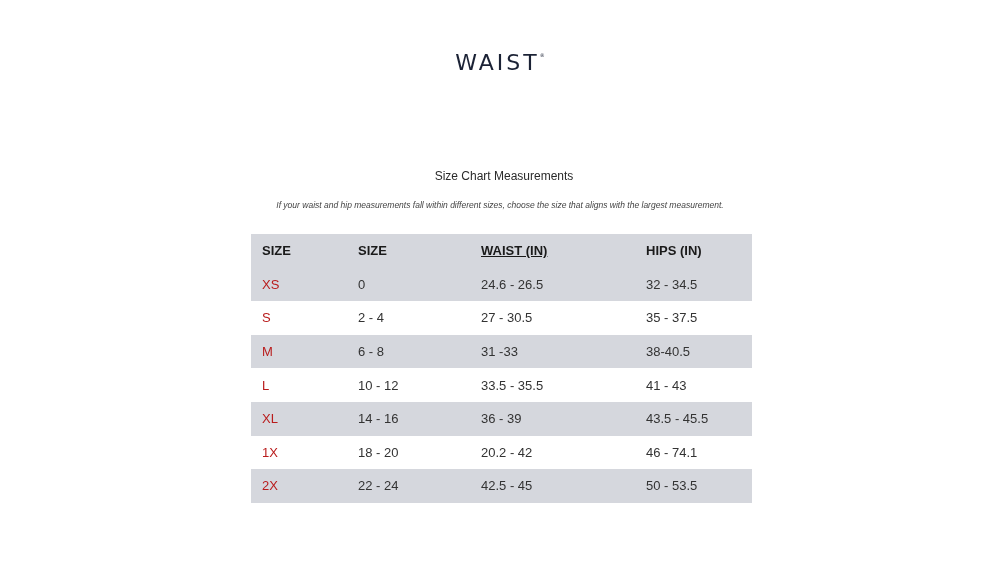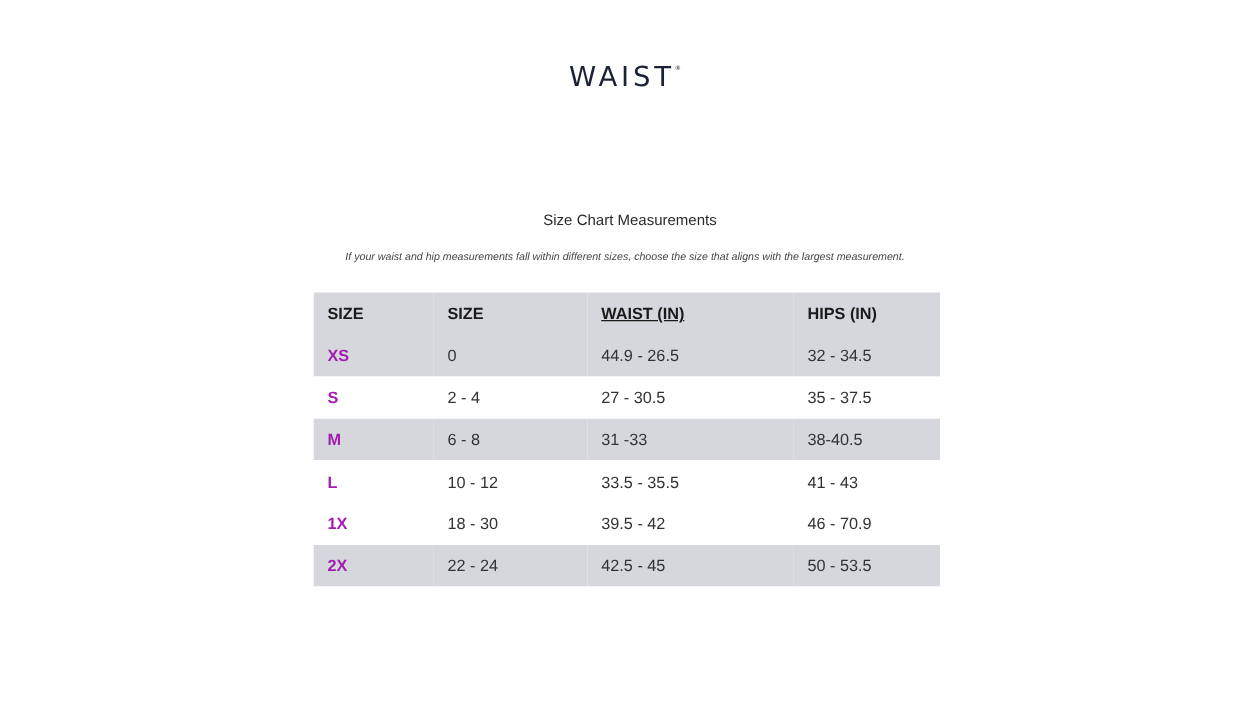--- a/index.html
+++ b/index.html
@@ -22,21 +22,21 @@
     font-size: 8.5px; color: #444; font-style: italic;
   }
   table.size-table {
     position: absolute; top: 234px; left: 251px; width: 501px;
     border-collapse: collapse; font-size: 13px; color: #333;
   }
   table.size-table td, table.size-table th {
     height: 33.6px; padding: 0 0 0 11px; text-align: left; vertical-align: middle;
   }
   table.size-table th { font-weight: bold; color: #1a1a1a; margin-left: 14px; }
-  table.size-table td.size-code { font-weight: bold; color: #a21caf; }
+  table.size-table td.size-code { font-weight: normal; color: #b91c1c; }
   table.size-table tr.shaded { background: #d5d7dd; }
   .c1 { width: 85px; } .c2 { width: 112px; } .c3 { width: 154px; text-decoration: underline; }
 </style>
 </head>
 <body>
 
 <div class="logo"><span>WAIST</span><sup>®</sup></div>
 
 <div class="title">Size Chart Measurements</div>
 <div class="subtitle">If your waist and hip measurements fall within different sizes, choose the size that aligns with the largest measurement.</div>
@@ -47,46 +47,52 @@
       <th class="c1">SIZE</th>
       <th class="c2">SIZE</th>
       <th class="c3">WAIST (IN)</th>
       <th>HIPS (IN)</th>
     </tr>
   </thead>
   <tbody id="rows">
       <tr class="shaded">
         <td class="size-code">XS</td>
         <td>0</td>
-        <td>44.9 - 26.5</td>
+        <td>24.6 - 26.5</td>
         <td>32 - 34.5</td>
       </tr>
       <tr>
         <td class="size-code">S</td>
         <td>2 - 4</td>
         <td>27 - 30.5</td>
         <td>35 - 37.5</td>
       </tr>
       <tr class="shaded">
         <td class="size-code">M</td>
         <td>6 - 8</td>
         <td>31 -33</td>
         <td>38-40.5</td>
       </tr>
       <tr>
         <td class="size-code">L</td>
         <td>10 - 12</td>
         <td>33.5 - 35.5</td>
         <td>41 - 43</td>
       </tr>
+      <tr class="shaded">
+        <td class="size-code">XL</td>
+        <td>14 - 16</td>
+        <td>36 - 39</td>
+        <td>43.5 - 45.5</td>
+      </tr>
       <tr>
         <td class="size-code">1X</td>
-        <td>18 - 30</td>
-        <td>39.5 - 42</td>
-        <td>46 - 70.9</td>
+        <td>18 - 20</td>
+        <td>20.2 - 42</td>
+        <td>46 - 74.1</td>
       </tr>
       <tr class="shaded">
         <td class="size-code">2X</td>
         <td>22 - 24</td>
         <td>42.5 - 45</td>
         <td>50 - 53.5</td>
       </tr>
     </tbody>
 </table>
 

